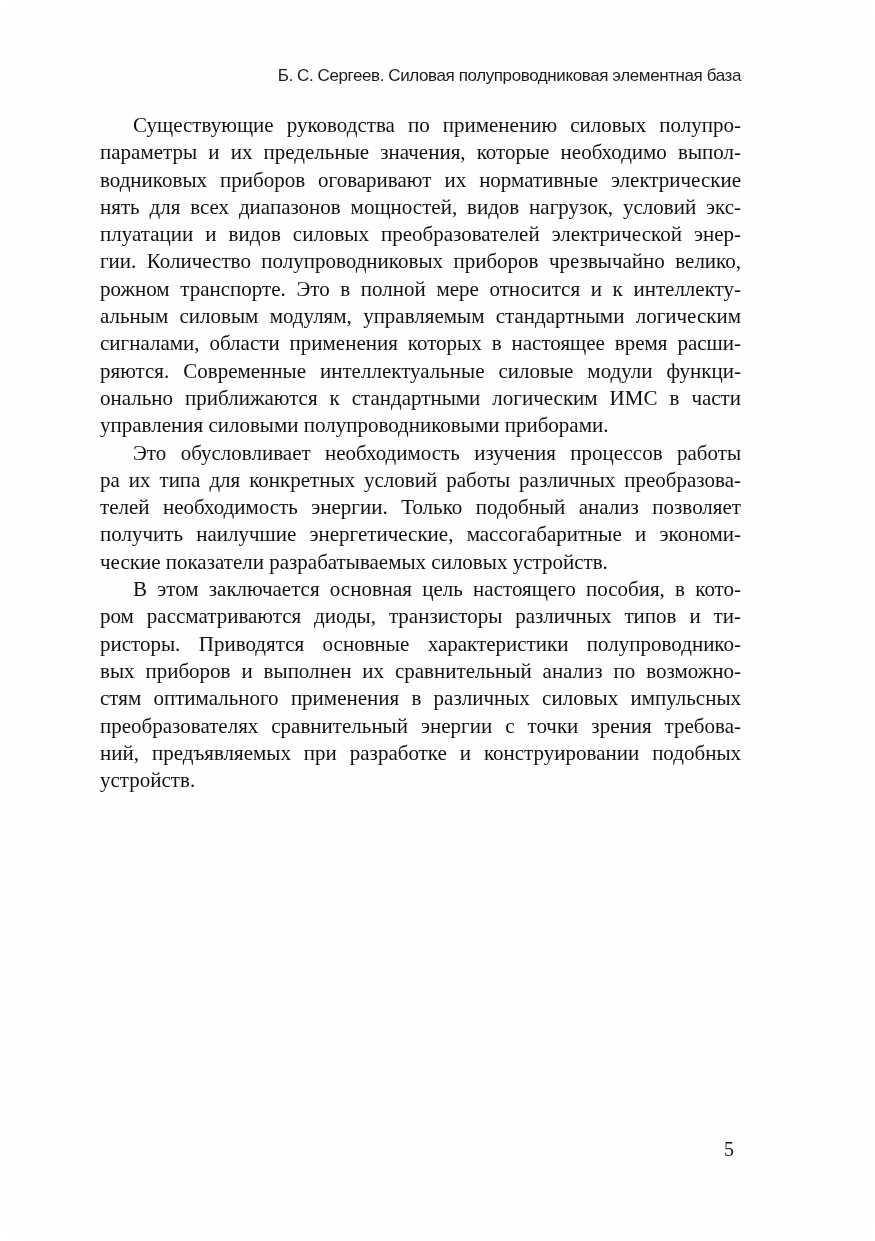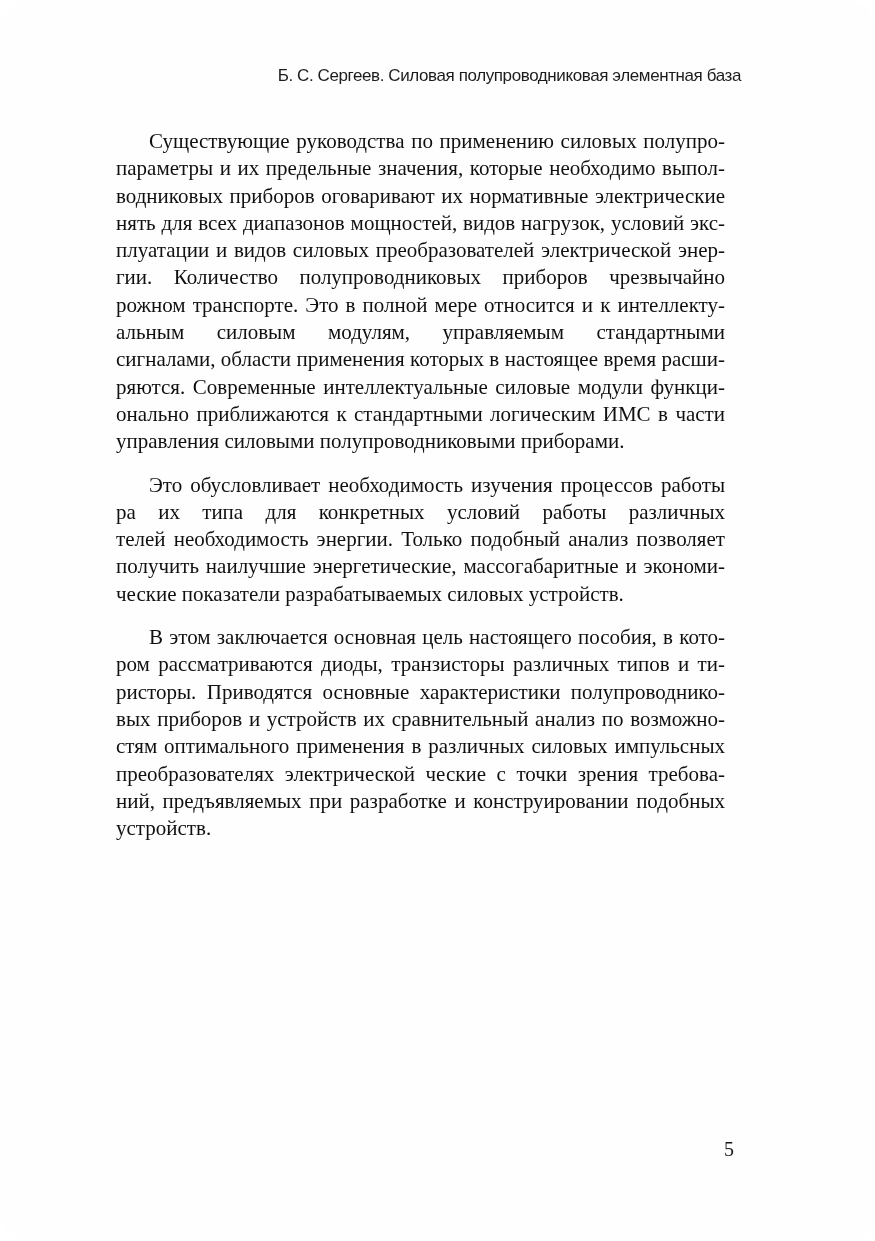--- a/index.html
+++ b/index.html
@@ -30,21 +30,21 @@
   }
   .body-text {
     position: absolute;
     top: 112px;
     left: 100px;
     width: 641px;
     font-size: 21px;
     line-height: 27.3px;
     color: #101010;
   }
-  .paragraph { margin: 16px; padding: 0; }
+  .paragraph { margin: 0; padding: 0; }
   .line {
     text-align: justify;
     text-align-last: justify;
     height: 27.3px;
     overflow: hidden;
   }
   .line.first { text-indent: 33px; }
   .line.last  { text-align-last: left; }
   .page-number {
     position: absolute;
@@ -81,22 +81,22 @@
         <div class="line first">Это обусловливает необходимость изучения процессов работы</div>
         <div class="line">ра их типа для конкретных условий работы различных преобразова-</div>
         <div class="line">телей необходимость энергии. Только подобный анализ позволяет</div>
         <div class="line">получить наилучшие энергетические, массогабаритные и экономи-</div>
         <div class="line last">ческие показатели разрабатываемых силовых устройств.</div>
       </div>
     <div class="paragraph">
         <div class="line first">В этом заключается основная цель настоящего пособия, в кото-</div>
         <div class="line">ром рассматриваются диоды, транзисторы различных типов и ти-</div>
         <div class="line">ристоры. Приводятся основные характеристики полупроводнико-</div>
-        <div class="line">вых приборов и устройств их сравнительный анализ по возможно-</div>
+        <div class="line">вых приборов и выполнен их сравнительный анализ по возможно-</div>
         <div class="line">стям оптимального применения в различных силовых импульсных</div>
-        <div class="line">преобразователях электрической ческие с точки зрения требова-</div>
+        <div class="line">преобразователях сравнительный энергии с точки зрения требова-</div>
         <div class="line">ний, предъявляемых при разработке и конструировании подобных</div>
         <div class="line last">устройств.</div>
       </div>
   </div>
 
   <div class="page-number">5</div>
 </div>
 
 </body></html>

